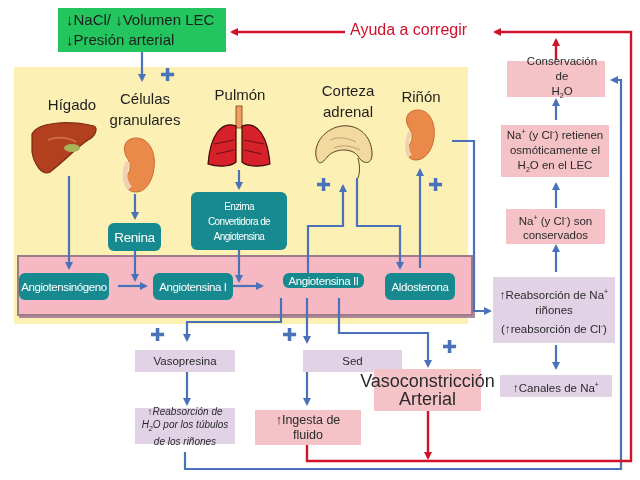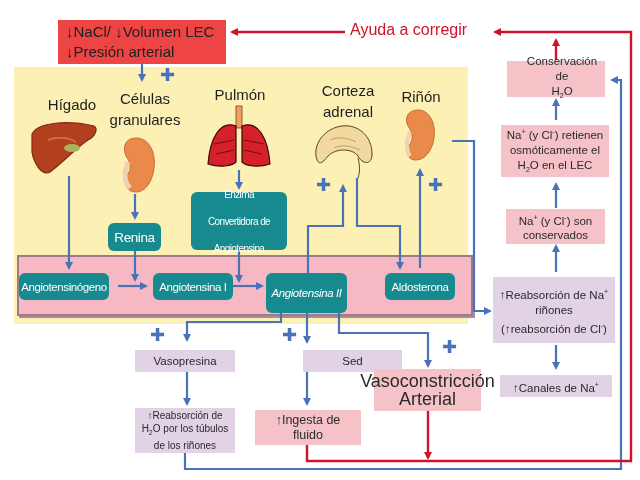--- a/index.html
+++ b/index.html
@@ -2,28 +2,28 @@
 <html><head>
   <meta charset="utf-8">
   <style>
     html, body { margin: 0; padding: 0; background: #ffffff; }
     body { width: 640px; height: 480px; position: relative; overflow: hidden;
            font-family: "Liberation Sans", "DejaVu Sans", sans-serif; }
     .abs { position: absolute; box-sizing: border-box; }
     .yellow-panel { left: 14px; top: 67px; width: 454px; height: 257px; background: #fdf0b4; }
     .pink-band { left: 17px; top: 255px; width: 456px; height: 61px; background: #f6b9c4;
                  border: 2px solid #9e7b8a; box-shadow: 2px 2px 0 #b08a98; }
-    .top-box { left: 58px; top: 20px; width: 168px; height: 44px; background: #ef4444;
+    .top-box { left: 58px; top: 8px; width: 168px; height: 44px; background: #22c55e;
                color: #1f1f1f; font-size: 15px; line-height: 20px; padding: 2px 8px; }
     .organ-label { font-size: 15px; color: #1f1f1f; text-align: center; line-height: 21px; }
     .teal { background: #178a8f; color: #ffffff; border-radius: 6px; text-align: center;
             display: flex; align-items: center; justify-content: center; font-size: 11.5px;
             letter-spacing: -0.4px; }
     .teal.big { font-size: 13.5px; }
-    .teal.multi { font-size: 10px; line-height: 15px; letter-spacing: -0.6px; gap: 12px; }
+    .teal.multi { font-size: 10px; line-height: 15px; letter-spacing: -0.6px; }
     .box { text-align: center; display: flex; align-items: center; justify-content: center;
            flex-direction: column; color: #2a2a2a; font-size: 11.5px; line-height: 15px; }
     .pink { background: #f5c2c8; }
     .lilac { background: #e1d2e6; }
     .red-label { left: 350px; top: 21px; font-size: 16px; color: #d1102a; }
     sup, sub { font-size: 7px; }
     svg.lines { position: absolute; left: 0; top: 0; }
   </style>
 </head>
 <body>
@@ -124,25 +124,25 @@
 <div class="abs" style="left:442px; top:336px; color:#4a72b8; font-size:18px;">✚</div>
 
 <div class="abs teal big" style="left:108px; top:223px; width:53px; height:28px;">Renina</div>
 <div class="abs teal multi" style="left:191px; top:192px; width:96px; height:58px; flex-direction:column;">
   <div>Enzima</div>
   <div>Convertidora de</div>
   <div>Angiotensina</div>
 </div>
 <div class="abs teal" style="left:19px; top:273px; width:90px; height:27px;">Angiotensinógeno</div>
 <div class="abs teal" style="left:153px; top:273px; width:80px; height:27px;">Angiotensina I</div>
-<div class="abs teal" style="left:266px; top:273px; width:81px; height:40px;font-style:italic;">Angiotensina II</div>
+<div class="abs teal" style="left:283px; top:273px; width:81px; height:15px;">Angiotensina II</div>
 <div class="abs teal" style="left:385px; top:273px; width:70px; height:27px;">Aldosterona</div>
 
 <div class="abs box lilac" style="left:135px; top:350px; width:100px; height:22px;">Vasopresina</div>
-<div class="abs box lilac" style="left:135px; top:408px; width:100px; height:45px; font-size:10px; line-height:13px;">
+<div class="abs box lilac" style="left:135px; top:408px; width:100px; height:36px; font-size:10px; line-height:13px;font-style:italic;">
   <div>↑Reabsorción de</div>
   <div><span>H</span><sub>2</sub><span>O por los túbulos</span></div>
   <div>de los riñones</div>
 </div>
 <div class="abs box lilac" style="left:258px; top:350px; width:99px; height:22px;margin-left:45px;">Sed</div>
 <div class="abs box pink" style="left:255px; top:410px; width:106px; height:35px; font-size:12.5px;">
   <div>↑Ingesta de</div>
   <div>fluido</div>
 </div>
 <div class="abs box pink" style="left:374px; top:369px; width:107px; height:42px; font-size:18px; line-height:18px;">

